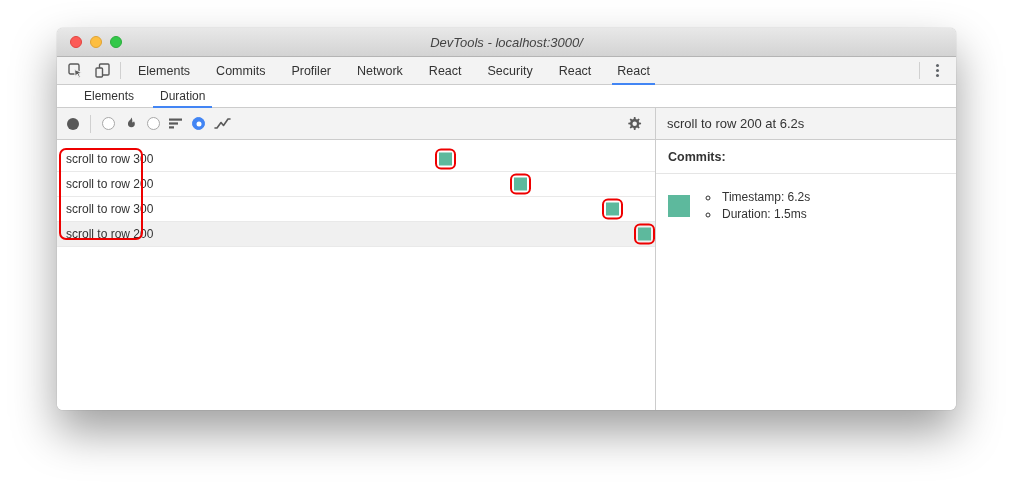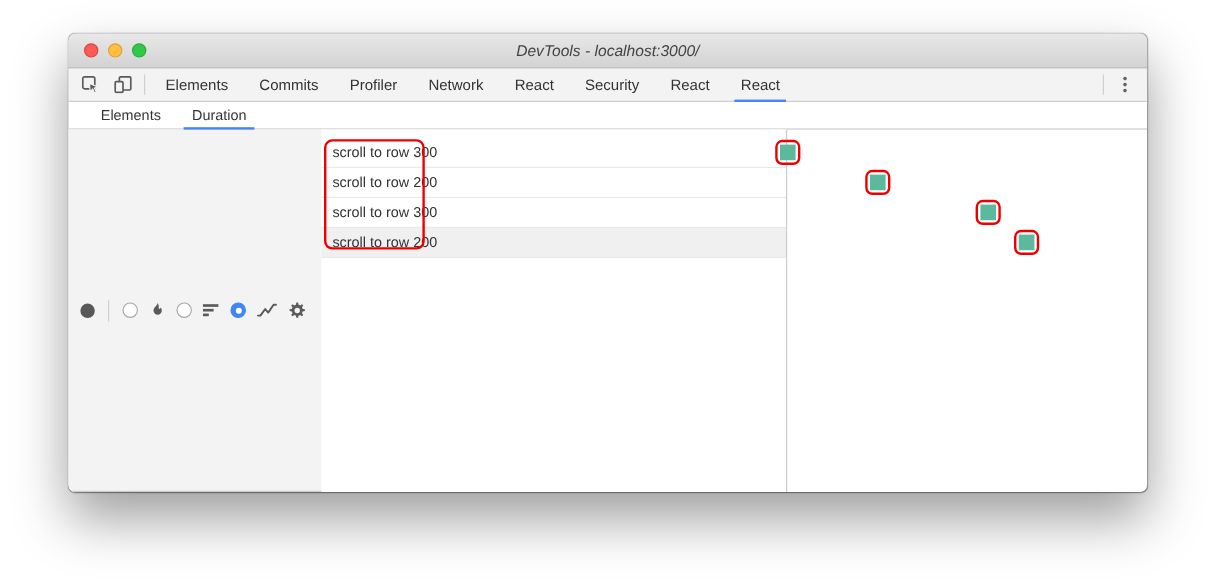--- a/index.html
+++ b/index.html
@@ -52,21 +52,21 @@
   .subtabbar{
     flex:0 0 23px;background:#fff;border-bottom:1px solid var(--border);
     display:flex;align-items:stretch;padding-left:14px;font-size:12px;
   }
   .subtab{padding:0 13px;display:flex;align-items:center;position:relative;color:var(--txt);}
   .subtab.selected::after{
     content:"";position:absolute;left:6px;right:6px;bottom:-1px;height:2px;background:var(--accent);
   }
   
   .content{flex:1;display:flex;min-height:0;}
-  .main{width:599px;flex:0 0 599px;border-right:1px solid var(--border);display:flex;flex-direction:row;background:#fff;}
+  .main{width:599px;flex:0 0 599px;border-right:1px solid var(--border);display:flex;flex-direction:column;background:#fff;}
   .toolbar{
     flex:0 0 32px;background:#f3f3f3;border-bottom:1px solid var(--border);
     display:flex;align-items:center;padding:0 10px;gap:9px;
   }
   .record-btn{width:12px;height:12px;border-radius:50%;background:#585858;}
   .toolbar .vsep{height:18px;margin:0 2px;align-self:center;}
   .radio{width:13px;height:13px;border-radius:50%;border:1px solid #a8a8a8;background:#fff;position:relative;}
   .radio.checked{background:var(--accent);border-color:var(--accent);}
   .radio.checked::after{
     content:"";position:absolute;left:50%;top:50%;transform:translate(-50%,-50%);
@@ -213,15 +213,28 @@
         </div>
         <div class="row highlighted">
           <span class="row-label">scroll to row 200</span>
           <span class="marker" style="left: 577px;">
               <span class="sq"></span>
             </span>
         </div>
       </div>
     </div>
 
+    <div class="sidebar">
+      <div class="sidebar-header">
+        <span>scroll to row 200 at 6.2s</span>
+      </div>
+      <div class="commits-head">Commits:</div>
+      <div class="commit-entry">
+        <span class="commit-swatch"></span>
+        <ul class="commit-list">
+          <li>Timestamp: 6.2s</li>
+          <li>Duration: 1.5ms</li>
+        </ul>
+      </div>
+    </div>
 
   </div>
 </div>
 
 </body></html>

